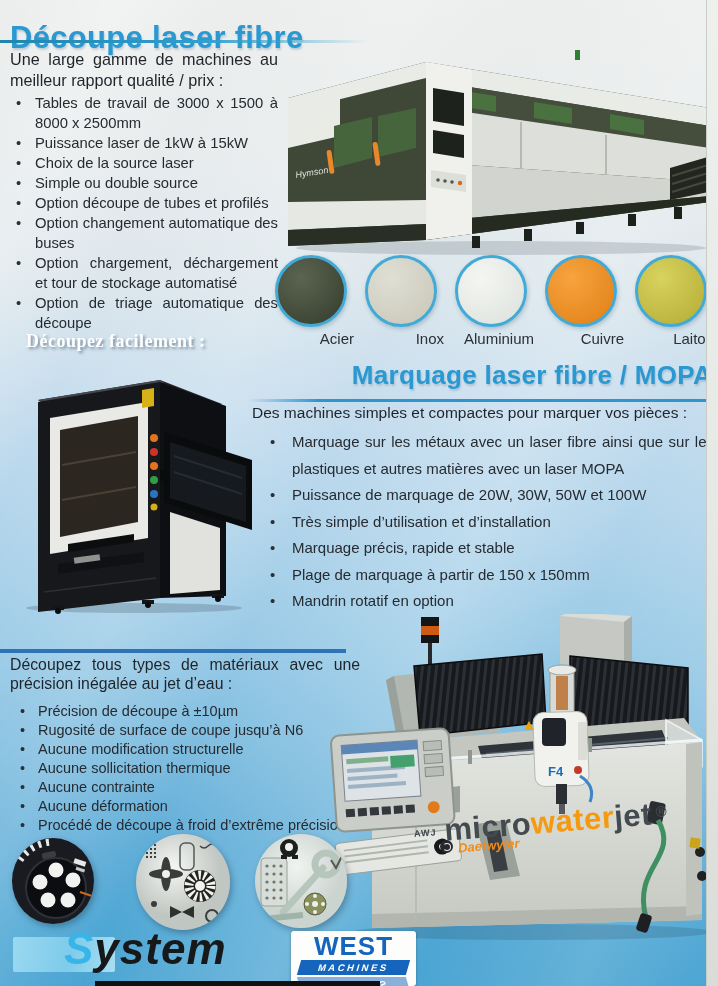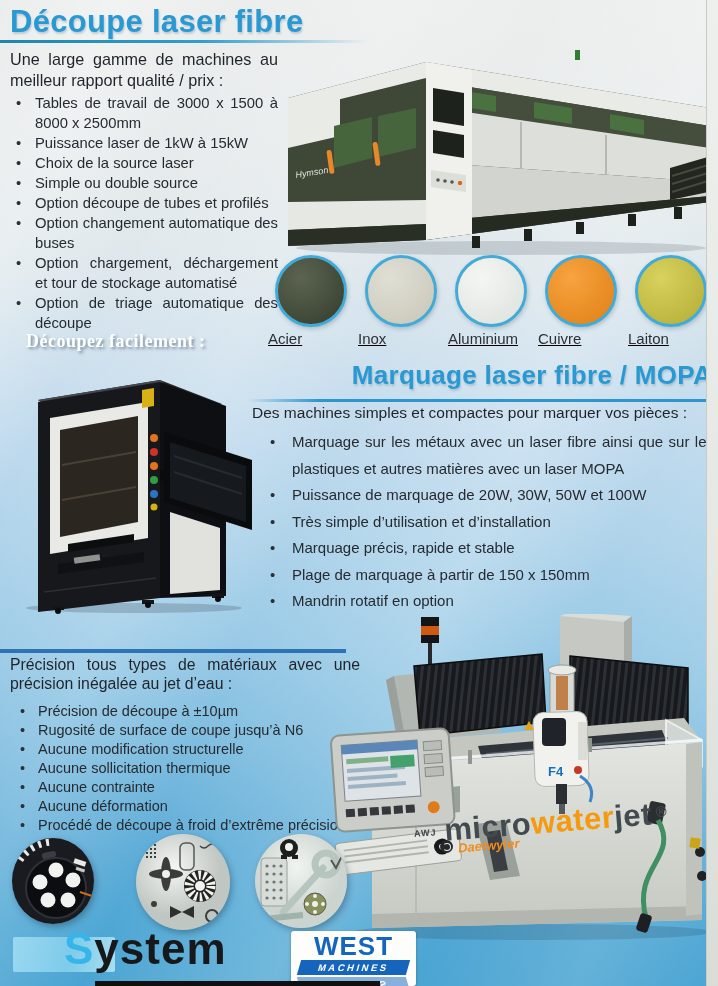--- a/index.html
+++ b/index.html
@@ -17,21 +17,21 @@
     background:linear-gradient(115deg,
       rgba(255,255,255,0) 0%, rgba(255,255,255,.28) 10%, rgba(255,255,255,0) 20%,
       rgba(255,255,255,.18) 34%, rgba(255,255,255,0) 46%,
       rgba(255,255,255,.22) 62%, rgba(255,255,255,0) 74%,
       rgba(255,255,255,.14) 88%, rgba(255,255,255,0) 100%);
   }
   .abs{ position:absolute; }
 
   
   .h-blue{ font-weight:700; color:#2a99d1; text-shadow:1px 2px 2px rgba(100,135,165,.35); letter-spacing:.3px; }
-  .s1-title{ left:10px; top:4px;  font-size:31px;text-align:center; }
+  .s1-title{ left:10px; top:20px;  font-size:31px;text-align:center; }
   .s2-title{ left:250px; top:360px; width:462px; font-size:26px; text-align:right; }
   .s3-title{ left:8px;  top:610px; font-size:30px; }
   .s1-underline{ left:0; top:40px; width:368px; height:3px;
     background:linear-gradient(to right,#1f85ad,#2f9fcf 55%,rgba(160,215,235,0)); }
   .s2-underline{ left:248px; top:399px; width:470px; height:3px;
     background:linear-gradient(to right,rgba(60,160,210,0),#2f95cd 15%,#2f95cd); }
   .s3-underline{ left:0; top:649px; width:346px; height:4px; background:#2e73b4; }
 
   .intro{ font-weight:400; color:#1f242a; text-align:justify; }
   .s1-intro{ left:10px; top:49px;  width:268px; font-size:16.2px; line-height:21px; }
@@ -49,21 +49,21 @@
   .s2-bullets li::before{ left:8px; }
   .s2-bullets li:first-child{ text-align:justify; }
   .s3-bullets{ left:14px;  top:702px; width:352px; }
   .s3-bullets li{ padding-left:24px; font-size:14.5px; line-height:19px; }
 
   .cut-easily{ left:26px; top:331px; font-size:18px; font-weight:700; color:#fff;
     text-shadow:2px 2px 3px rgba(40,60,85,.5); letter-spacing:.5px;font-family:Liberation Serif, serif; }
 
   
   .materials{ left:268px; top:255px; width:446px; display:flex; justify-content:space-between; }
-  .mat{ width:86px; text-align:left;text-decoration:underline; }
+  .mat{ width:86px; text-align:right; }
   .mat-circle{ width:72px; height:72px; border-radius:50%; border:3px solid #42aad6;
     margin:0 auto; box-shadow:1px 2px 4px rgba(60,90,110,.3); }
   .mat-label{ margin-top:3px; font-size:15px; color:#2b3036; }
 
   
   .m1{ left:276px; top:50px;  width:442px; height:208px; }
   .m2{ left:14px;  top:360px; width:248px; height:254px; }
   .m3{ left:328px; top:614px; width:390px; height:330px; }
   .m1 svg,.m2 svg,.m3 svg{ width:100%; height:100%; display:block; }
 
@@ -84,21 +84,21 @@
   
   .sample{ border-radius:50%; box-shadow:2px 3px 6px rgba(20,40,60,.35); overflow:hidden; }
   .c1{ left:12px;  top:838px; width:82px; height:86px; }
   .c2{ left:136px; top:834px; width:94px; height:96px; }
   .c3{ left:255px; top:834px; width:92px; height:94px; }
   .sample svg{ width:100%; height:100%; display:block; }
 
   
   .sys-patch{ left:13px; top:937px; width:102px; height:35px;
     background:linear-gradient(100deg,#9ad8f0,#7ecbea 55%,#a8def2); border-radius:2px; }
-  .sys-text{ left:64px; top:924px; font-size:44px; font-weight:600;
+  .sys-text{ left:64px; top:924px; font-size:44px; font-style:italic; font-weight:600;
     color:#17181a; letter-spacing:1px; }
   .sys-text .s{ color:#38b5e8; }
 
   .west-box{ left:291px; top:931px; width:125px; height:55px; background:#fdfdfb;
     border-radius:3px; box-shadow:0 1px 3px rgba(0,0,0,.3); padding-top:3px; }
   .west-word{ font-size:26px; font-weight:800; color:#1565bd; text-align:center;
     line-height:25px; letter-spacing:1px; }
   .west-band{ margin:1px 8px 0; height:15px; background:#1565bd; transform:skewX(-16deg);
     color:#fff; font-size:9.5px; font-weight:700; letter-spacing:2.5px; text-align:center;
     line-height:15px; }
@@ -246,21 +246,21 @@
       <rect x="38" y="246" width="12" height="4" fill="#141517"></rect>
       <circle cx="44" cy="251" r="3" fill="#0b0c0d"></circle>
       <rect x="128" y="240" width="12" height="4" fill="#141517"></rect>
       <circle cx="134" cy="245" r="3" fill="#0b0c0d"></circle>
       <rect x="198" y="234" width="12" height="4" fill="#141517"></rect>
       <circle cx="204" cy="239" r="3" fill="#0b0c0d"></circle>
     </svg>
   </div>
 
   <div class="abs s3-underline"></div>
-  <p class="abs intro s3-intro">Précision tous types de matériaux avec une précision inégalée au jet d’eau :</p>
+  <p class="abs intro s3-intro">Découpez tous types de matériaux avec une précision inégalée au jet d’eau :</p>
 
   <ul class="abs s3-bullets">
     <li>Précision de découpe à ±10µm</li>
     <li>Rugosité de surface de coupe jusqu’à N6</li>
     <li>Aucune modification structurelle</li>
     <li>Aucune sollicitation thermique</li>
     <li>Aucune contrainte</li>
     <li>Aucune déformation</li>
     <li>Procédé de découpe à froid d’extrême précision</li>
   </ul>

